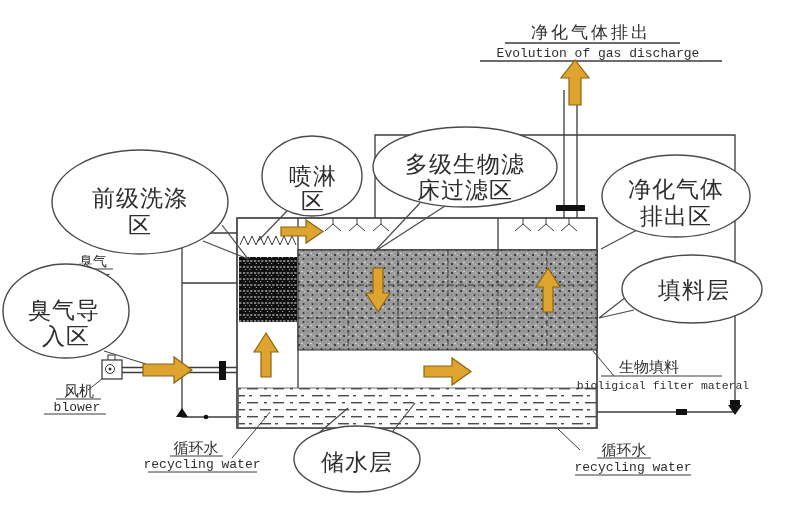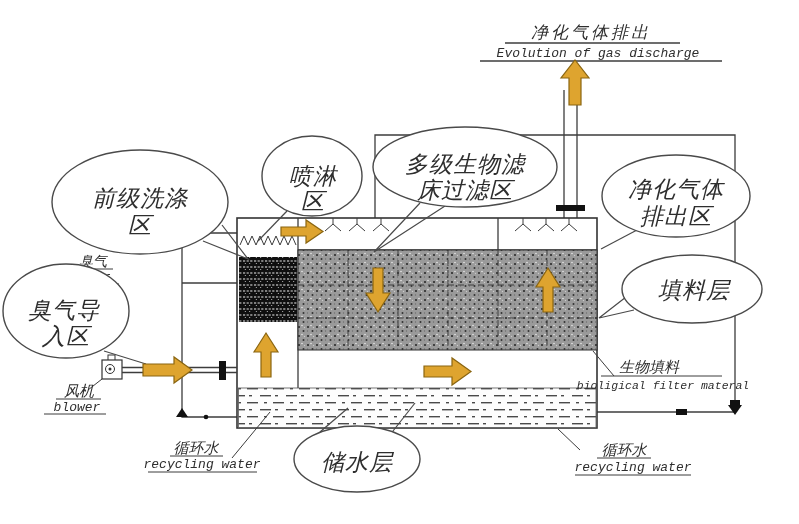--- a/index.html
+++ b/index.html
@@ -1,17 +1,17 @@
 <!DOCTYPE html>
 <html style="--arrow_fill: #DEA42F; --arrow_stroke: #8a6510; --line: #3c3c3c; --filter_bed: #9a9a9a; --scrubber: #0f0f0f; --background: #ffffff;"><head>
 <meta charset="utf-8">
 <style>
   html,body{margin:0;padding:0;background:#fff;}
   #stage{position:relative;width:799px;height:524px;background:var(--background,#fff);overflow:hidden;
-         font-family:"Liberation Sans","DejaVu Sans",sans-serif;font-style:italic;}
+         font-family:"Liberation Sans","DejaVu Sans",sans-serif;}
   svg text{fill:#2e2e2e;}
   .zh-callout{font-size:23px;letter-spacing:1px;}
   .zh-sm{font-size:15px;}
   .zh-xs{font-size:14px;}
   .en{font-family:"Liberation Mono","DejaVu Sans Mono",monospace;font-size:13px;}
   .en-sm{font-family:"Liberation Mono","DejaVu Sans Mono",monospace;font-size:11.5px;}
   .hdr-zh{font-size:17px;letter-spacing:3px;}
   .ln{stroke:var(--line,#3c3c3c);stroke-width:1.3;fill:none;}
   .ln-thin{stroke:var(--line,#3c3c3c);stroke-width:1;fill:none;}
   .wall{stroke:#333;stroke-width:1.6;fill:none;}

